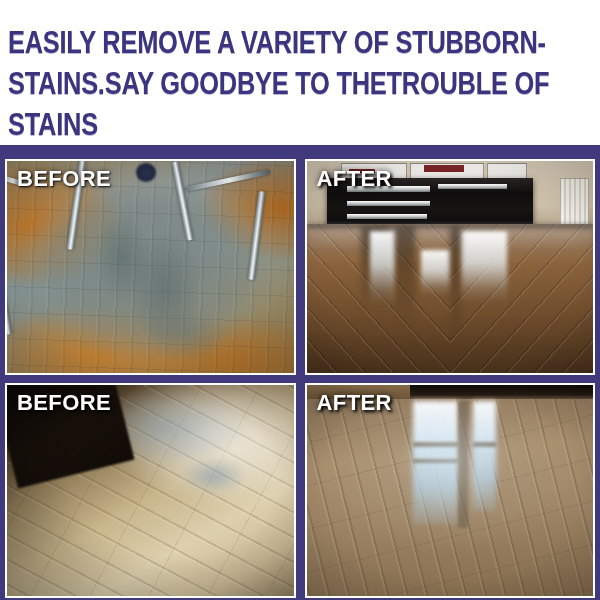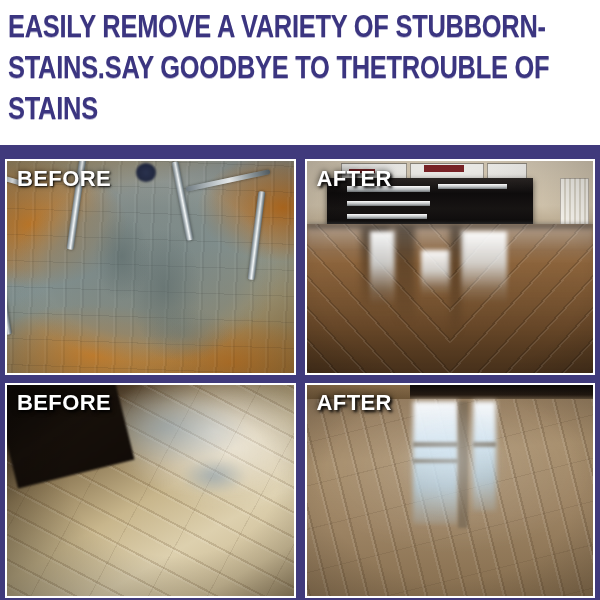--- a/index.html
+++ b/index.html
@@ -17,21 +17,21 @@
     width:600px; height:600px;
     background:#ffffff;
   }
 
   
   .headline-wrap {
     position:absolute;
     left:0; top:0;
     width:600px; height:141px;
     background:#ffffff;
-    padding:6px 8px 0 8px;
+    padding:22px 8px 0 8px;
   }
   .headline {
     color:#3b3580;
     font-family:"Liberation Sans", sans-serif;
     font-weight:700;
     font-size:31px;
     line-height:41px;
     letter-spacing:-0.3px;
     text-transform:uppercase;
     transform:scaleX(0.82);

